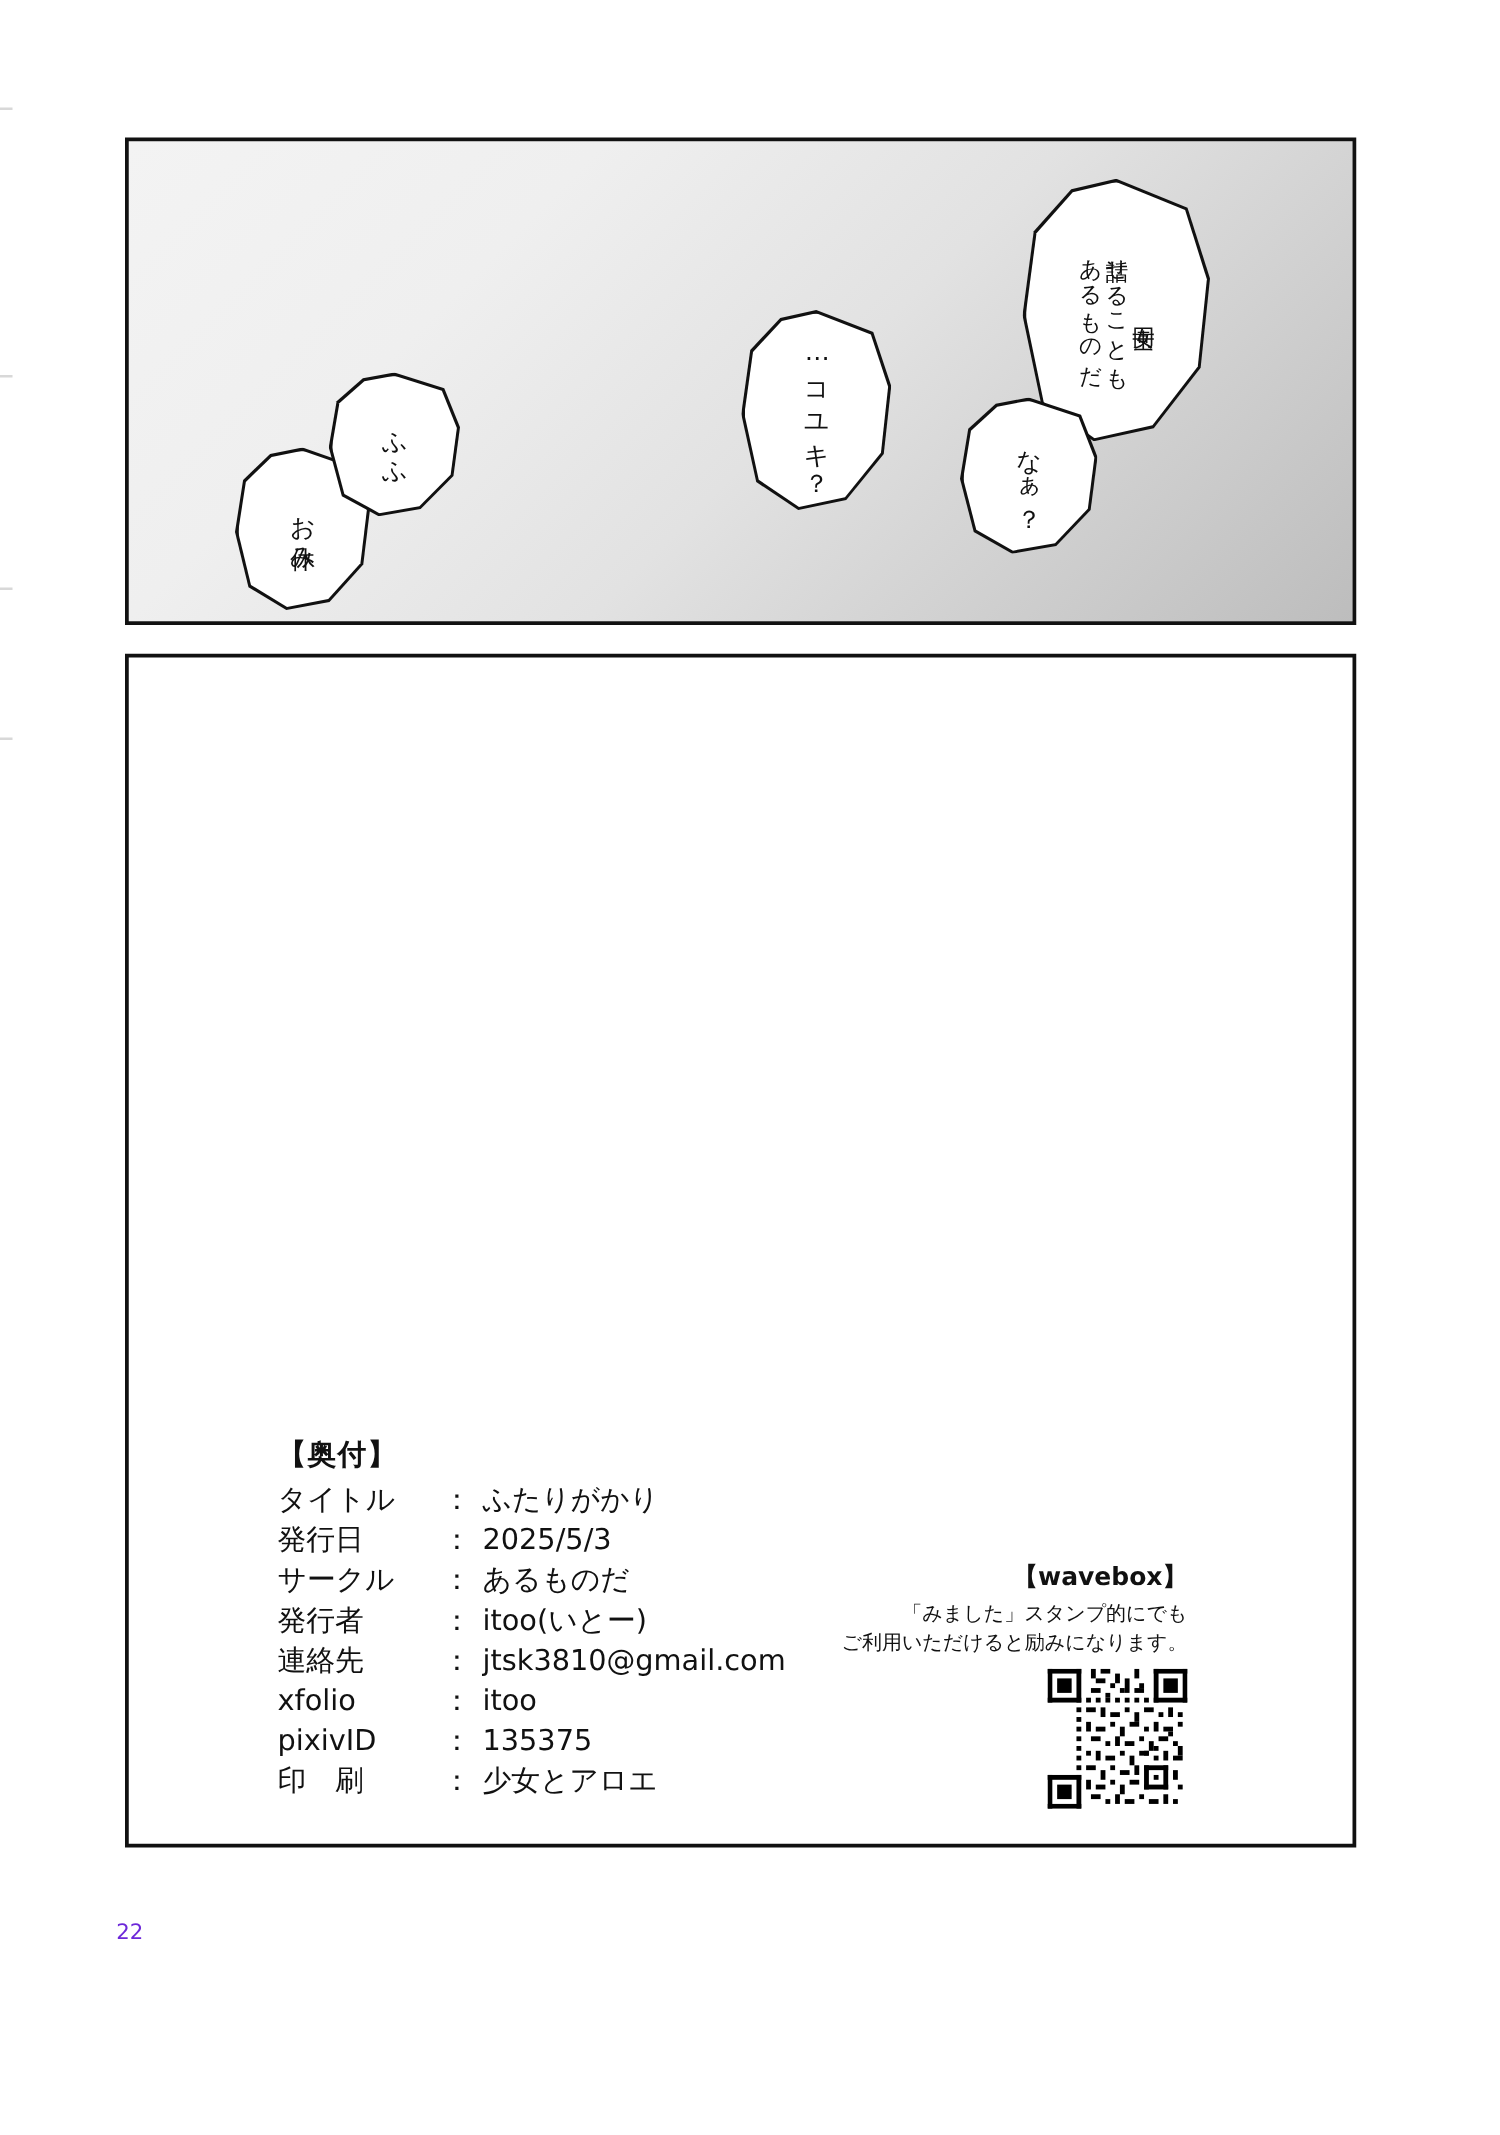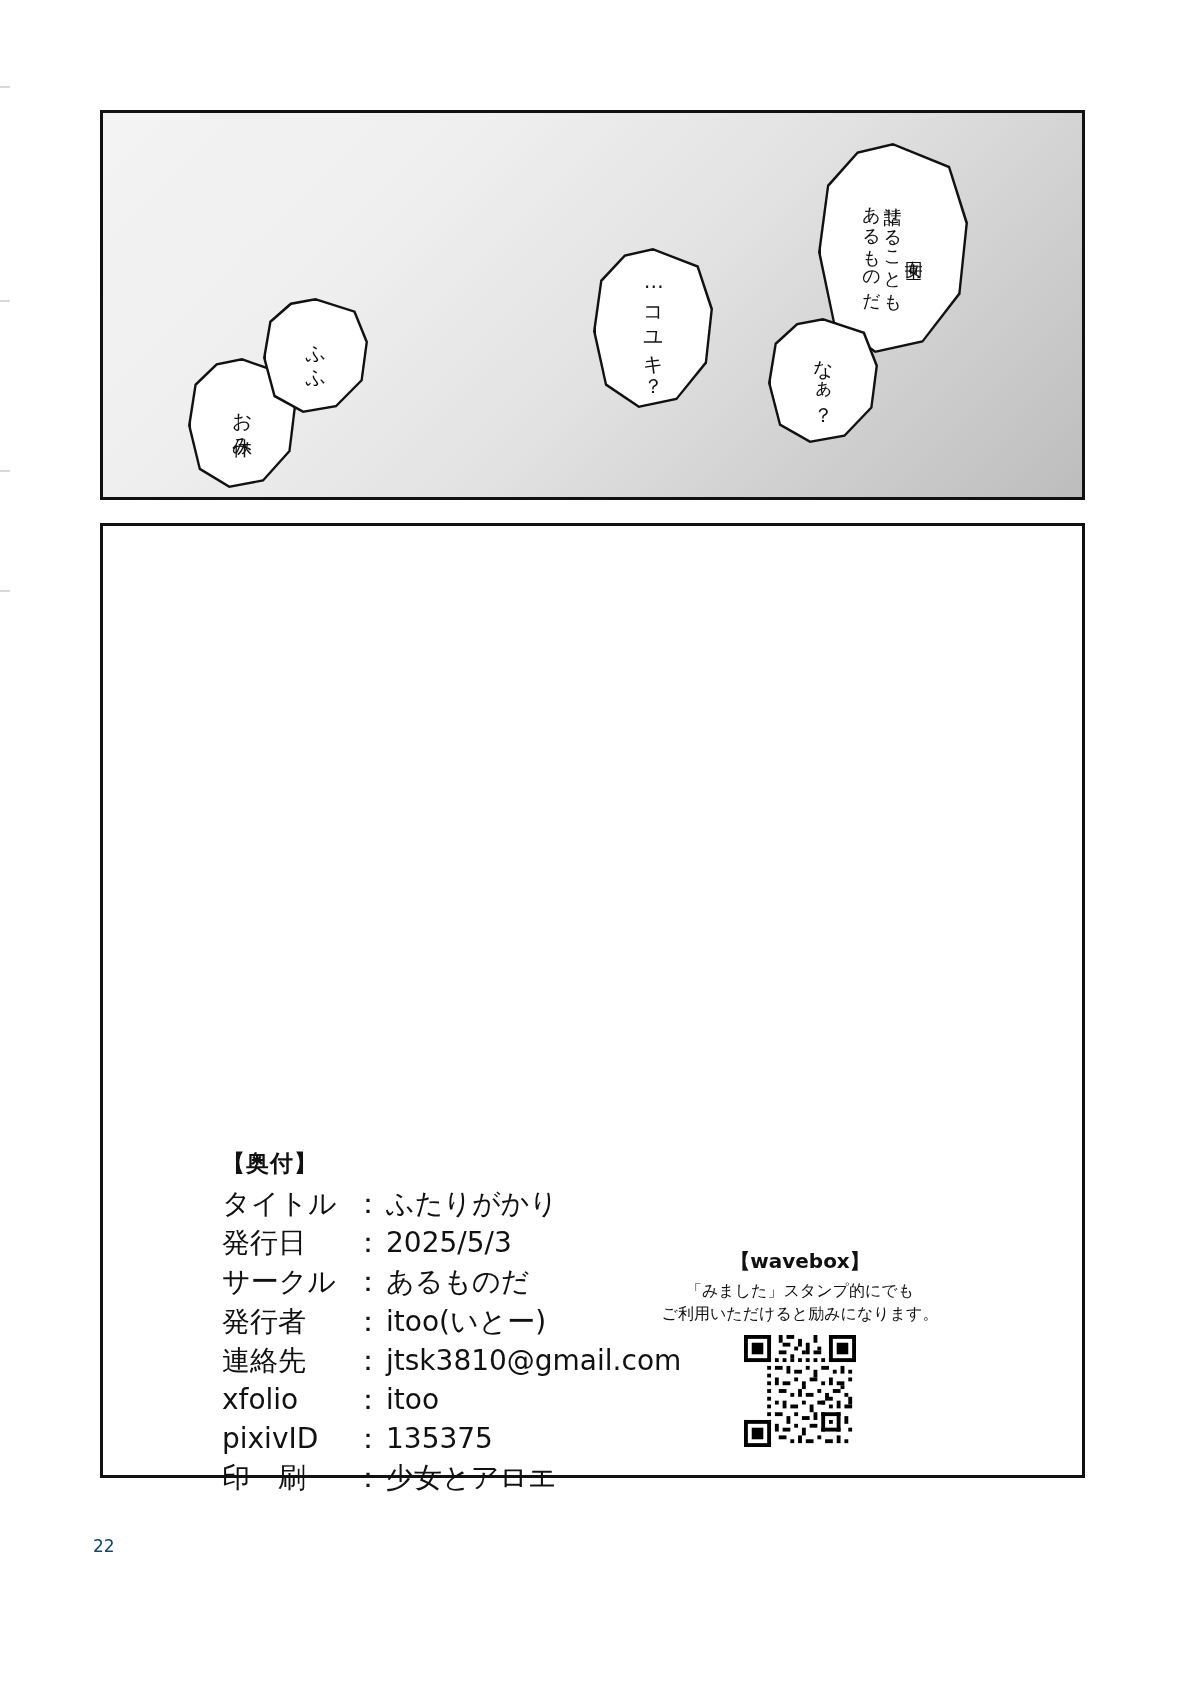--- a/index.html
+++ b/index.html
@@ -118,21 +118,21 @@
   #colophon-heading {
     font-size: 23px;
     font-weight: bold;
     letter-spacing: 1px;
     margin-bottom: 5px;
     font-family: Liberation Serif, serif;
   }
   .colo-row {
     display: flex;
     align-items: flex-end;
-    font-size: 28px;
+    font-size: 23px;
     line-height: 1.40;
     white-space: pre;
   }
   .colo-label {
     width: 132px;
     flex: 0 0 132px;
     letter-spacing: 0px;
   }
   .colo-colon {
     width: 16px;
@@ -147,21 +147,21 @@
     letter-spacing: 0.4px;
     font-family: "DejaVu Sans Mono", monospace;
   }
 
   
   #wavebox {
     position: absolute;
     left: 650px;
     top: 1248px;
     width: 300px;
-    text-align: center;
+    text-align: right;
     font-family: "DejaVu Sans", sans-serif;
     color: #111;
   }
   #wavebox-title {
     font-size: 20px;
     font-weight: bold;
     margin-bottom: 4px;
   }
   .wavebox-line {
     font-size: 16px;
@@ -173,21 +173,21 @@
     height: 112px;
     image-rendering: pixelated;
   }
 
   
   #page-number {
     position: absolute;
     left: 93px;
     top: 1536px;
     font-size: 17px;
-    color: #0c4a6e;
+    color: #6d28d9;
     font-family: "DejaVu Sans", sans-serif;
   }
 </style>
 </head>
 <body>
 
 <div class="edge-mark" style="top:86px"></div>
 <div class="edge-mark" style="top:300px"></div>
 <div class="edge-mark" style="top:470px"></div>
 <div class="edge-mark" style="top:590px"></div>

